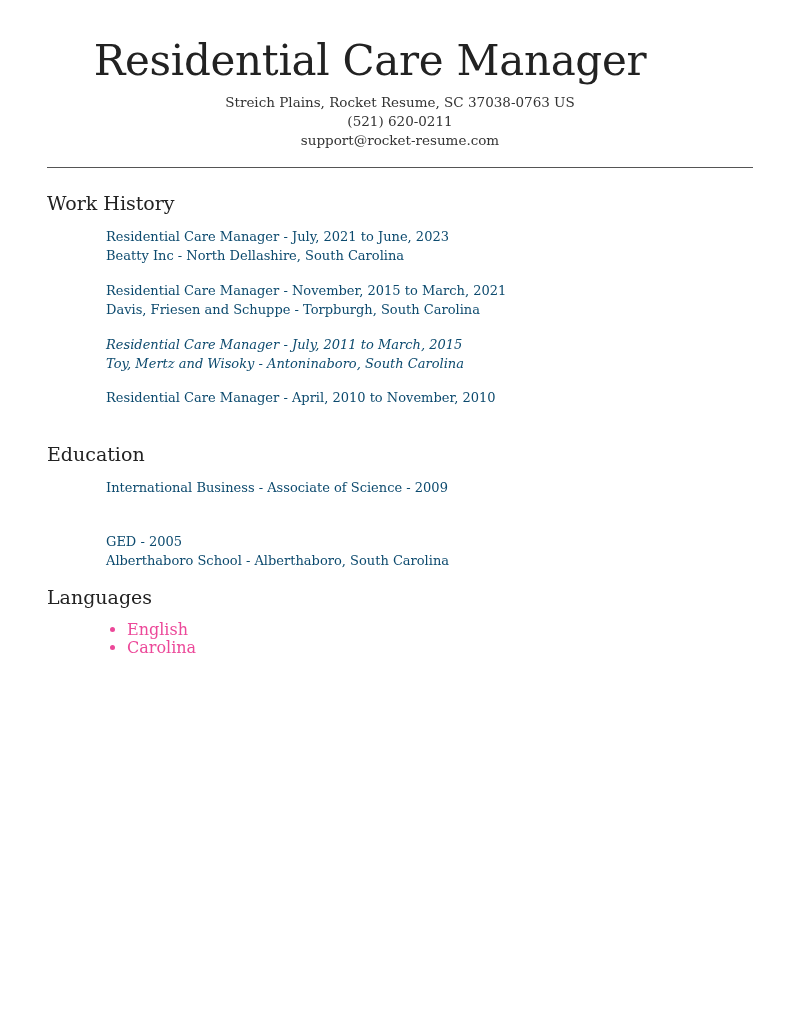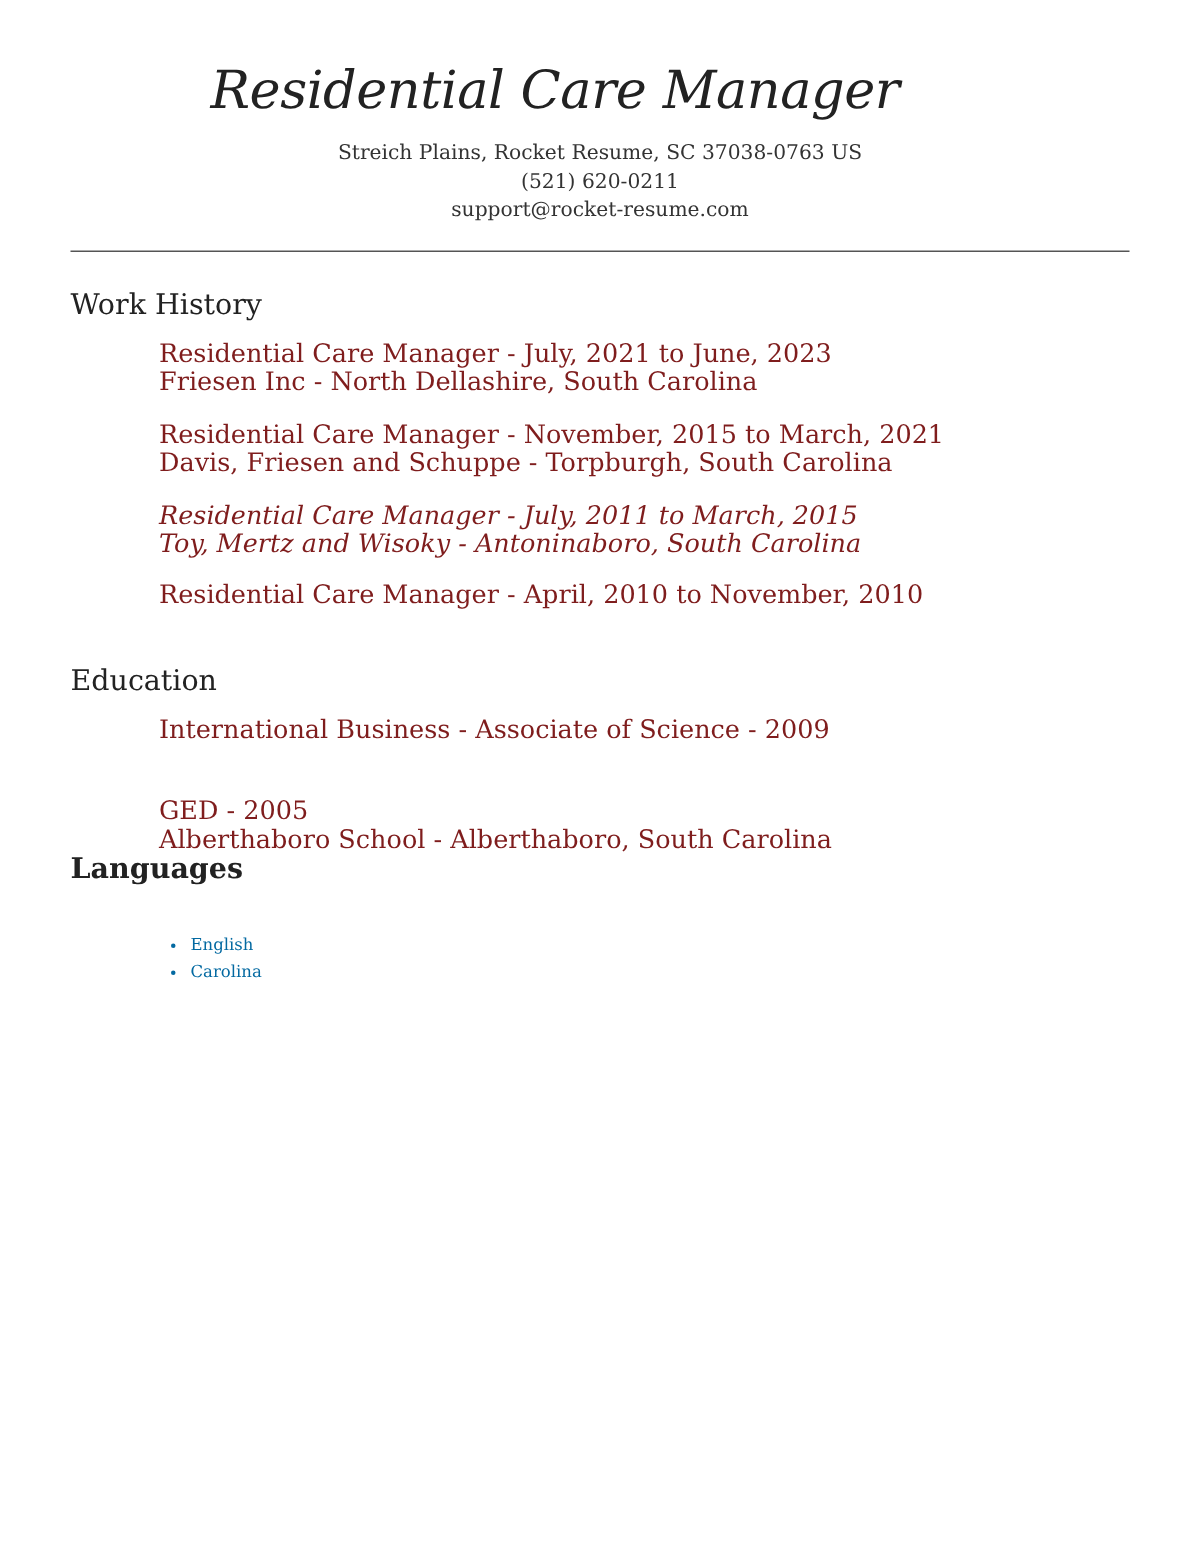--- a/index.html
+++ b/index.html
@@ -5,63 +5,63 @@
   html, body { margin: 0; padding: 0; background: #ffffff; }
   body {
     width: 800px; height: 1035px; overflow: hidden;
     font-family: "DejaVu Serif", "Liberation Serif", serif;
     color: #222222;
     position: relative;
   }
   .page { position: absolute; left: 0; top: 0; width: 800px; }
   .title {
     position: absolute; left: 0; width: 740px; top: 38px;
-    text-align: center; font-size: 35px; line-height: 46px;
-    color: #222; letter-spacing: -0.3px; font-style: italic;
+    text-align: center; font-size: 42px; line-height: 46px;
+    color: #222; letter-spacing: -0.3px;
   }
   .contact {
     position: absolute; left: 0; width: 800px; top: 93px;
     text-align: center; font-size: 13.5px; line-height: 19px;
     color: #333;
   }
   .divider {
     position: absolute; left: 47px; width: 706px; top: 167px;
     height: 0; border-top: 1.5px solid #555;
   }
   .section-heading {
     position: absolute; left: 47px; font-size: 19px; line-height: 32px;
     color: #222; margin: 0; font-weight: normal;
   }
   .entry {
-    position: absolute; left: 106px; font-size: 17px; line-height: 19px; color: #7f1d1d;
+    position: absolute; left: 106px; font-size: 13px; line-height: 19px; color: #0c4a6e;
   }
   .entry div { white-space: nowrap; }
   .lang-list {
     position: absolute; left: 106px; margin: 0; padding: 0 0 0 21px;
-    font-size: 11px; line-height: 18px; color: #0369a1;
+    font-size: 16px; line-height: 18px; color: #ec4899;
   }
   .lang-list li { padding-left: 0; }
 </style>
 </head>
 <body>
 
 <div class="page">
   <h1 class="title" style="margin:0;font-weight:normal;">Residential Care Manager</h1>
   <div class="contact">
     <div>Streich Plains, Rocket Resume, SC 37038-0763 US</div>
     <div>(521) 620-0211</div>
     <div>support@rocket-resume.com</div>
   </div>
   <div class="divider"></div>
 
   <h2 class="section-heading" style="top:187px;">Work History</h2>
 
   <div class="entry" style="top:227px;">
     <div>Residential Care Manager - July, 2021 to June, 2023</div>
-    <div>Friesen Inc - North Dellashire, South Carolina</div>
+    <div>Beatty Inc - North Dellashire, South Carolina</div>
   </div>
   <div class="entry" style="top:281px;">
     <div>Residential Care Manager - November, 2015 to March, 2021</div>
     <div>Davis, Friesen and Schuppe - Torpburgh, South Carolina</div>
   </div>
   <div class="entry" style="top:335px;font-style:italic;">
     <div>Residential Care Manager - July, 2011 to March, 2015</div>
     <div>Toy, Mertz and Wisoky - Antoninaboro, South Carolina</div>
   </div>
   <div class="entry" style="top:388px;">
@@ -71,19 +71,19 @@
   <h2 class="section-heading" style="top:438px;">Education</h2>
 
   <div class="entry" style="top:478px;">
     <div>International Business - Associate of Science - 2009</div>
   </div>
   <div class="entry" style="top:532px;">
     <div>GED - 2005</div>
     <div>Alberthaboro School - Alberthaboro, South Carolina</div>
   </div>
 
-  <h2 class="section-heading" style="top:563px;font-weight:bold;">Languages</h2>
+  <h2 class="section-heading" style="top:581px;">Languages</h2>
 
   <ul class="lang-list" style="top:621px;">
     <li>English</li>
     <li>Carolina</li>
   </ul>
 </div>
 
 </body></html>

